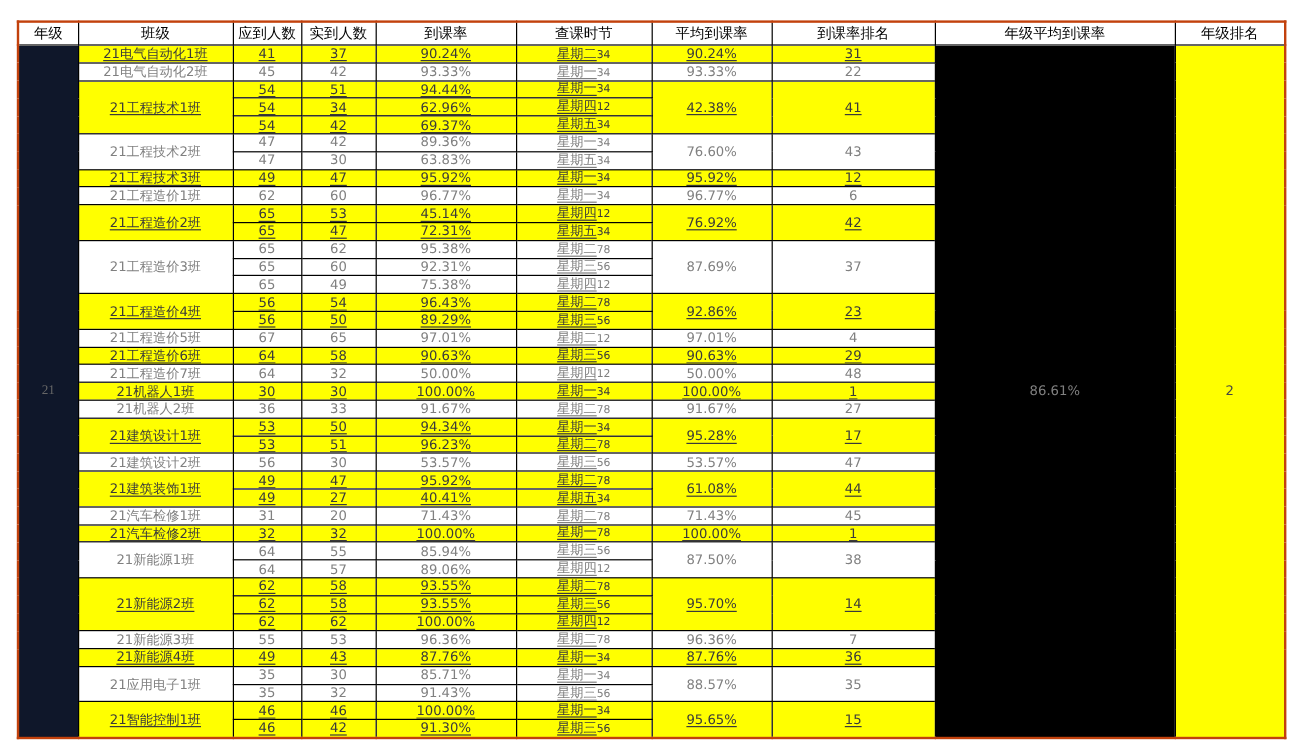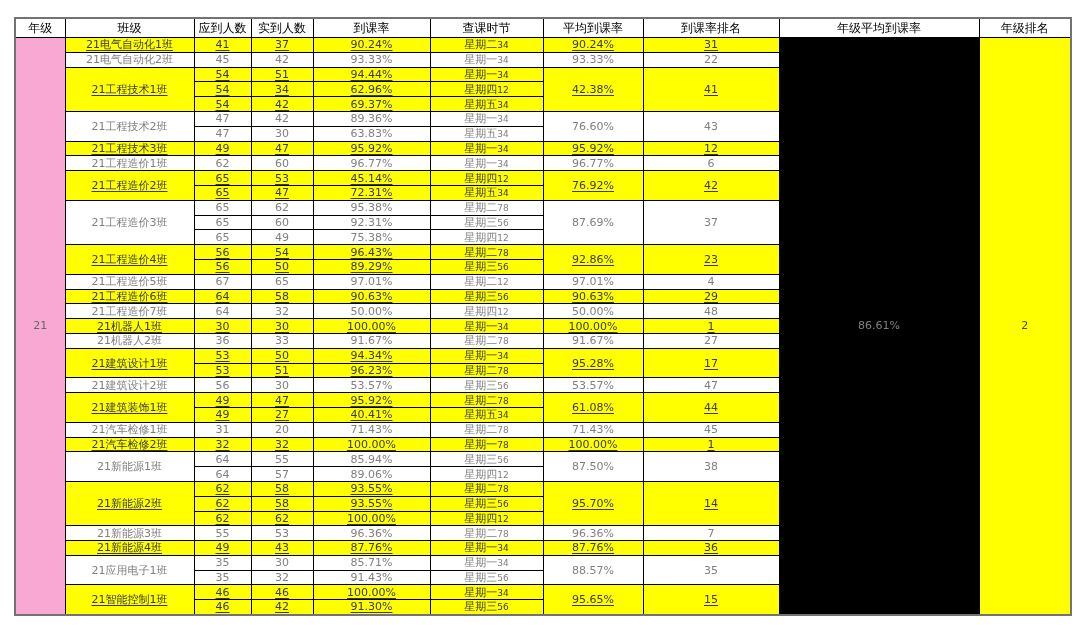--- a/index.html
+++ b/index.html
@@ -1,29 +1,29 @@
 <!DOCTYPE html>
 <html><head>
 <meta charset="utf-8">
 <style>
   html,body{margin:0;padding:0;background:#fff;}
   body{width:1080px;height:625px;overflow:hidden;font-family:"DejaVu Sans",sans-serif;}
   .sheet{position:absolute;left:14px;top:17px;}
   table{border-collapse:collapse;table-layout:fixed;}
-  table{border:2px solid #737373;}
+  table{border:2px solid #c2410c;}
   td,th{border:1px solid #000;padding:0;margin:0;text-align:center;vertical-align:middle;
         font-size:11px;line-height:1;overflow:hidden;white-space:nowrap;}
   th{font-weight:normal;color:#000;font-size:12px;height:18px;background:#fff;}
   tr.body-row{height:14.8px;}
   td.w{background:#ffffff;color:#808080;}
   td.y{background:#ffff00;color:#3a3a3a;}
   td.u{text-decoration:underline;text-underline-offset:2px;}
-  td .day{text-underline-offset:2px;}
+  td .day{text-decoration:underline;text-underline-offset:2px;}
   td .digits{font-size:9px;text-decoration:none;}
-  td.grade-cell{background:#f9a8d4;color:#666;}
+  td.grade-cell{background:#0f172a;color:#666;font-family:Liberation Serif, serif;}
   td.grade-avg-cell{background:#000000;color:#808080;}
   td.grade-rank-cell{background:#ffff00;color:#444;}
 </style>
 </head>
 <body>
 
 <div class="sheet">
   <table>
     <colgroup>
         <col style="width: 50px;">

